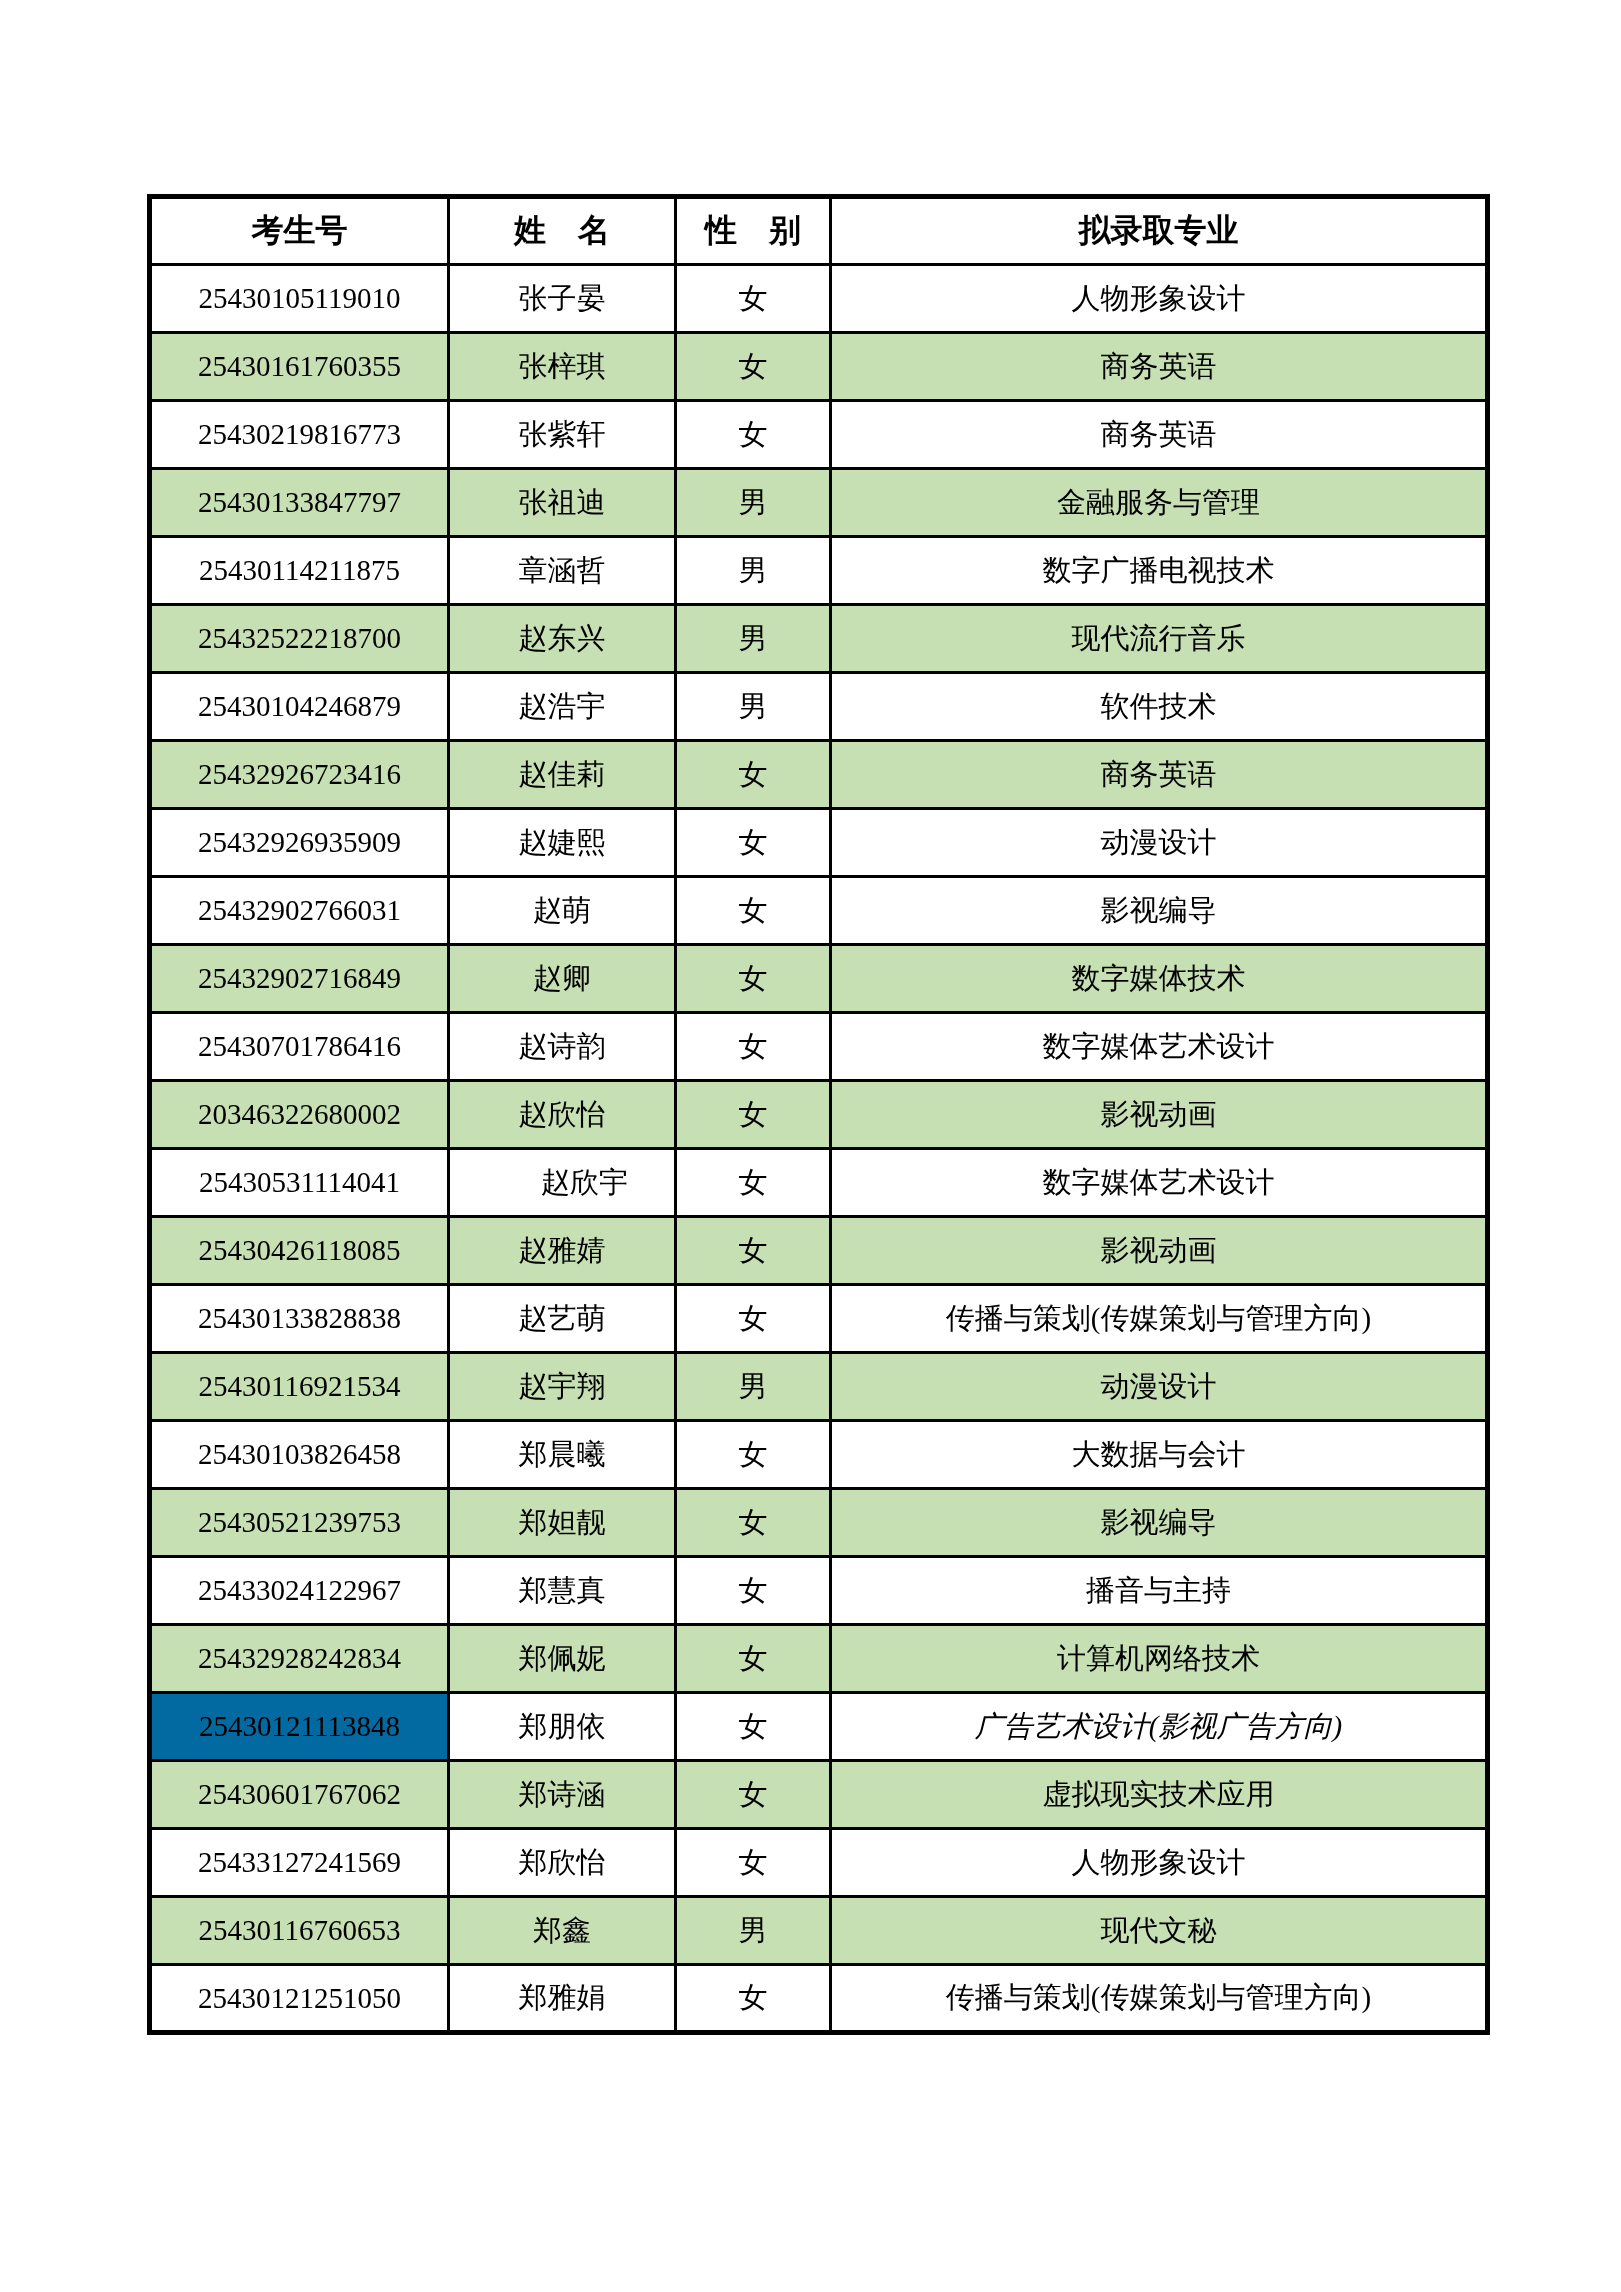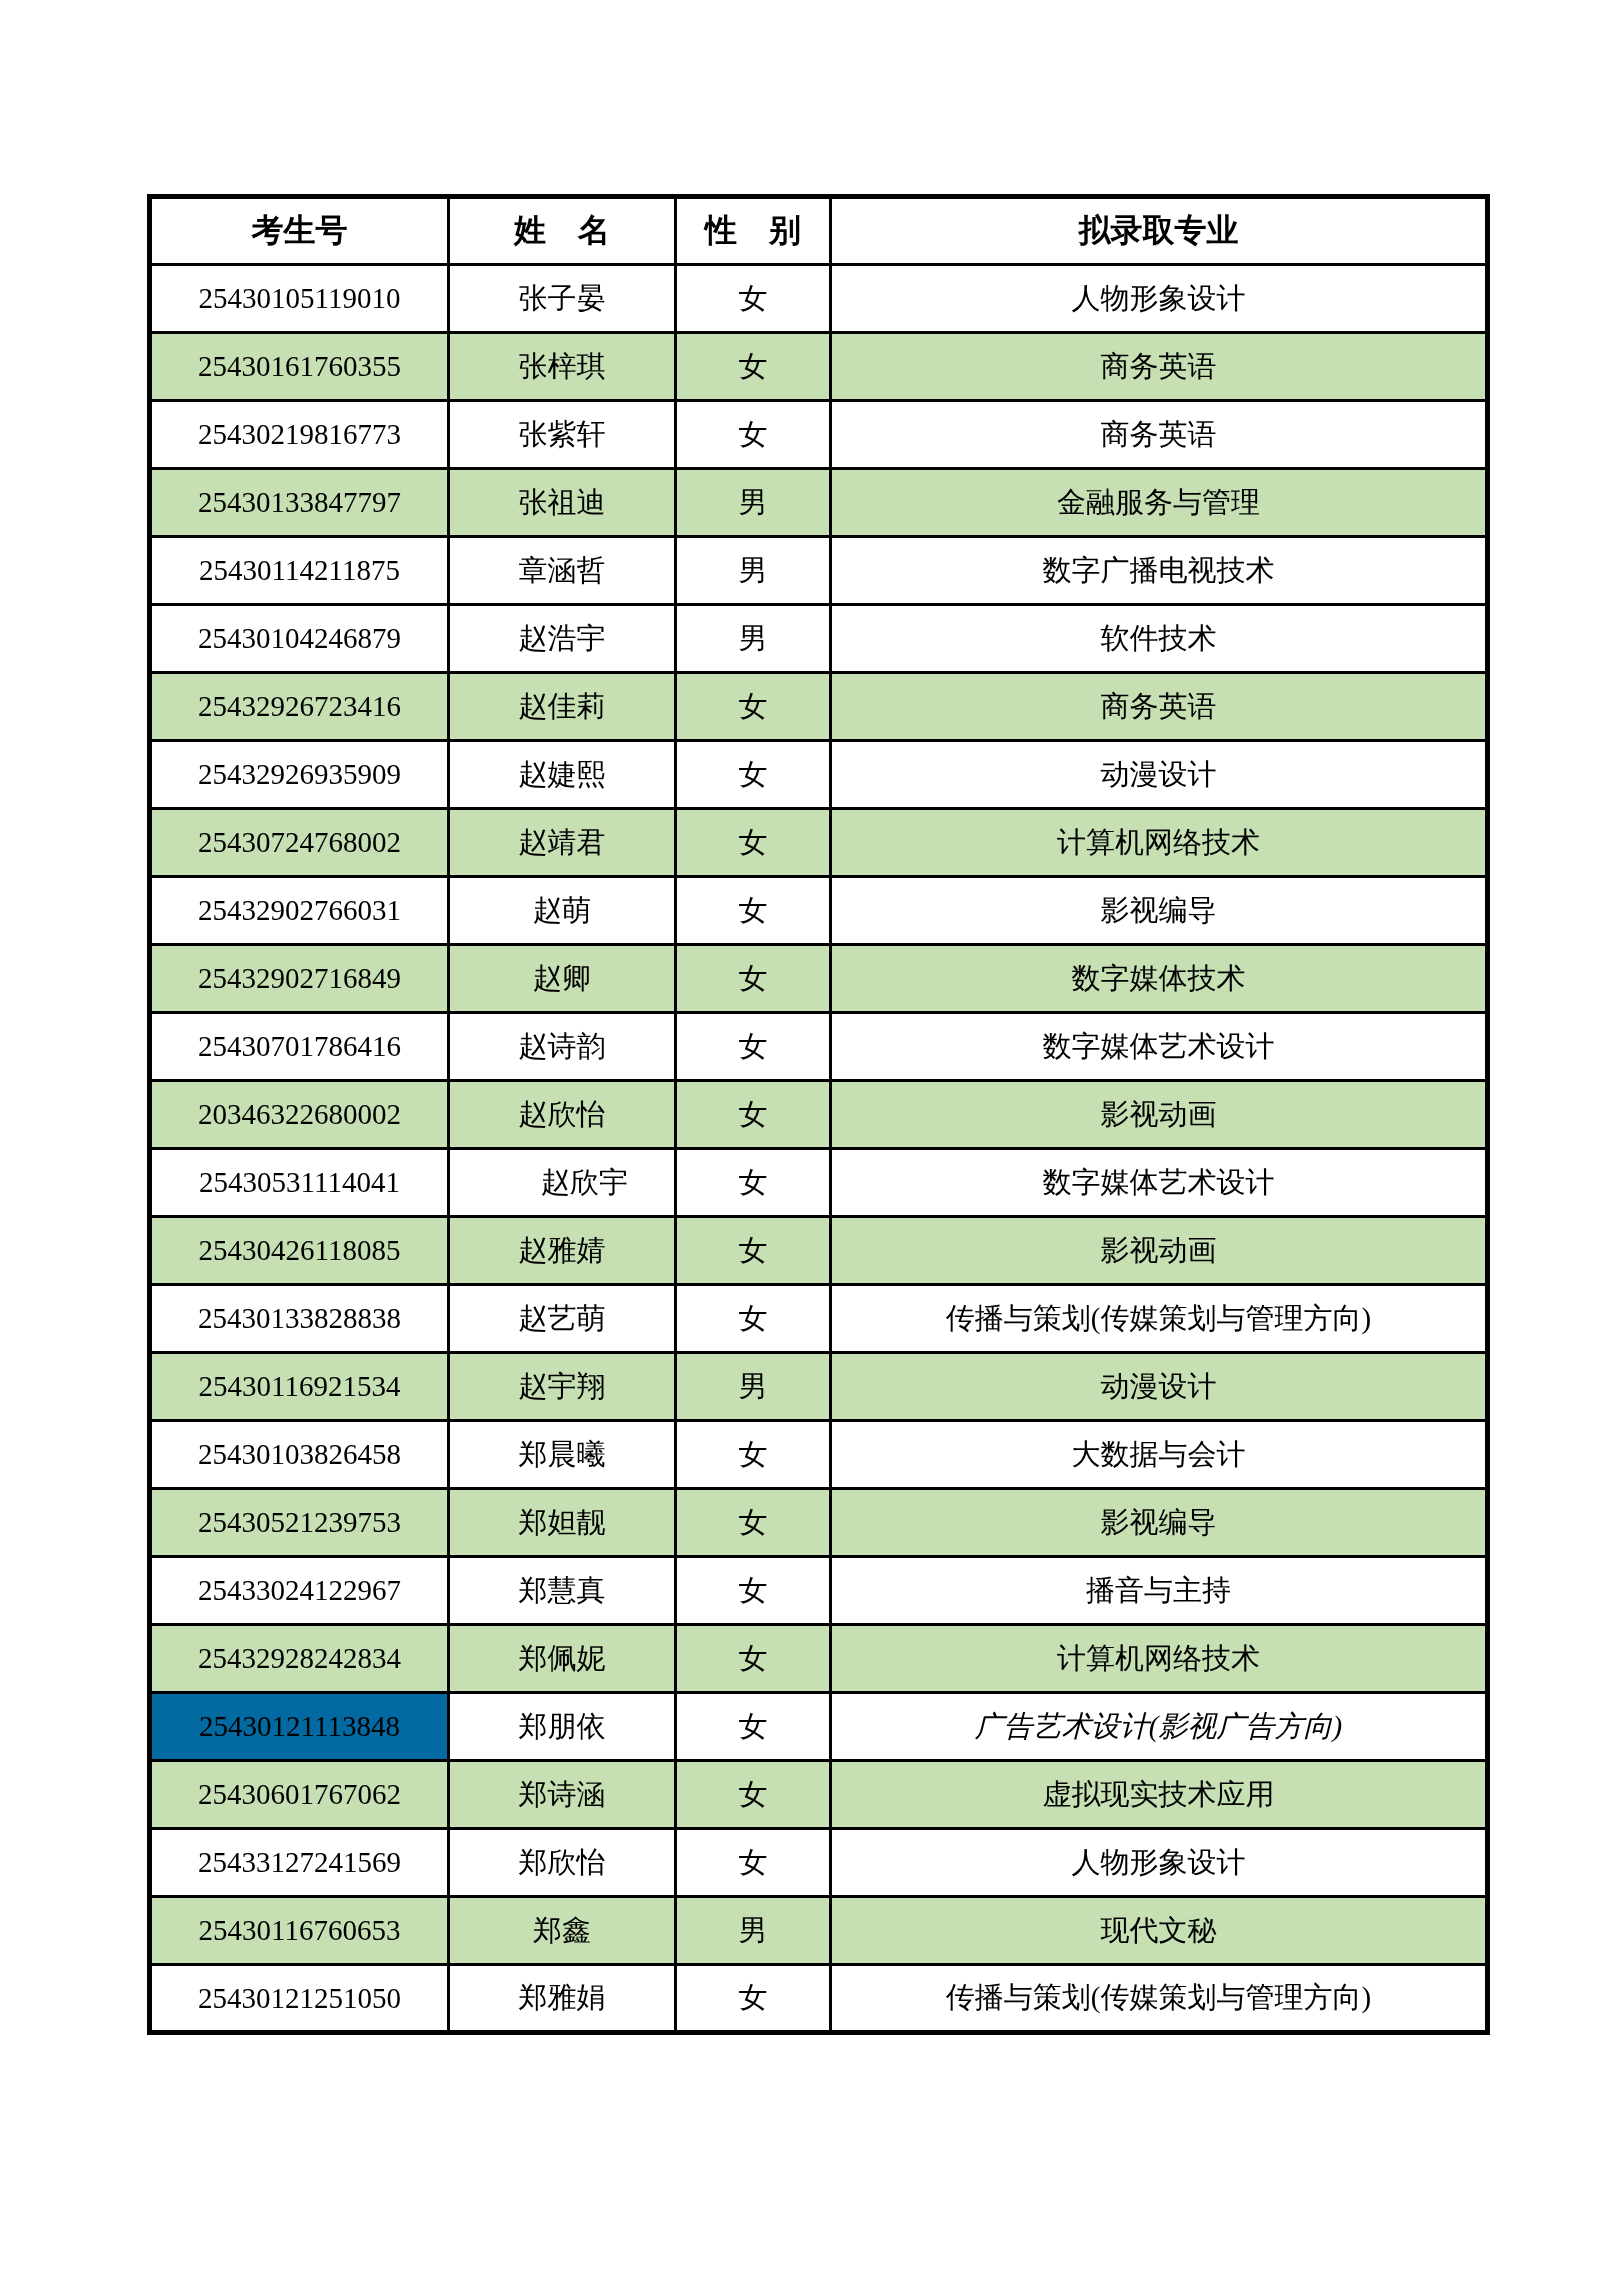--- a/index.html
+++ b/index.html
@@ -97,42 +97,42 @@
           <td style="background: rgb(198, 224, 180);">男</td>
           <td style="background: rgb(198, 224, 180);">金融服务与管理</td>
         </tr>
         <tr>
           <td style="background: rgb(255, 255, 255);">25430114211875</td>
           <td style="background: rgb(255, 255, 255);">章涵哲</td>
           <td style="background: rgb(255, 255, 255);">男</td>
           <td style="background: rgb(255, 255, 255);">数字广播电视技术</td>
         </tr>
         <tr>
+          <td style="background: rgb(198, 224, 180);">25432522218700</td>
+          <td style="background: rgb(198, 224, 180);">赵东兴</td>
+          <td style="background: rgb(198, 224, 180);">男</td>
+          <td style="background: rgb(198, 224, 180);">现代流行音乐</td>
+        </tr>
+        <tr>
           <td style="background: rgb(255, 255, 255);">25430104246879</td>
           <td style="background: rgb(255, 255, 255);">赵浩宇</td>
           <td style="background: rgb(255, 255, 255);">男</td>
           <td style="background: rgb(255, 255, 255);">软件技术</td>
         </tr>
         <tr>
           <td style="background: rgb(198, 224, 180);">25432926723416</td>
           <td style="background: rgb(198, 224, 180);">赵佳莉</td>
           <td style="background: rgb(198, 224, 180);">女</td>
           <td style="background: rgb(198, 224, 180);">商务英语</td>
         </tr>
         <tr>
           <td style="background: rgb(255, 255, 255);">25432926935909</td>
           <td style="background: rgb(255, 255, 255);">赵婕熙</td>
           <td style="background: rgb(255, 255, 255);">女</td>
           <td style="background: rgb(255, 255, 255);">动漫设计</td>
-        </tr>
-        <tr>
-          <td style="background: rgb(198, 224, 180);">25430724768002</td>
-          <td style="background: rgb(198, 224, 180);">赵靖君</td>
-          <td style="background: rgb(198, 224, 180);">女</td>
-          <td style="background: rgb(198, 224, 180);">计算机网络技术</td>
         </tr>
         <tr>
           <td style="background: rgb(255, 255, 255);">25432902766031</td>
           <td style="background: rgb(255, 255, 255);">赵萌</td>
           <td style="background: rgb(255, 255, 255);">女</td>
           <td style="background: rgb(255, 255, 255);">影视编导</td>
         </tr>
         <tr>
           <td style="background: rgb(198, 224, 180);">25432902716849</td>
           <td style="background: rgb(198, 224, 180);">赵卿</td>

